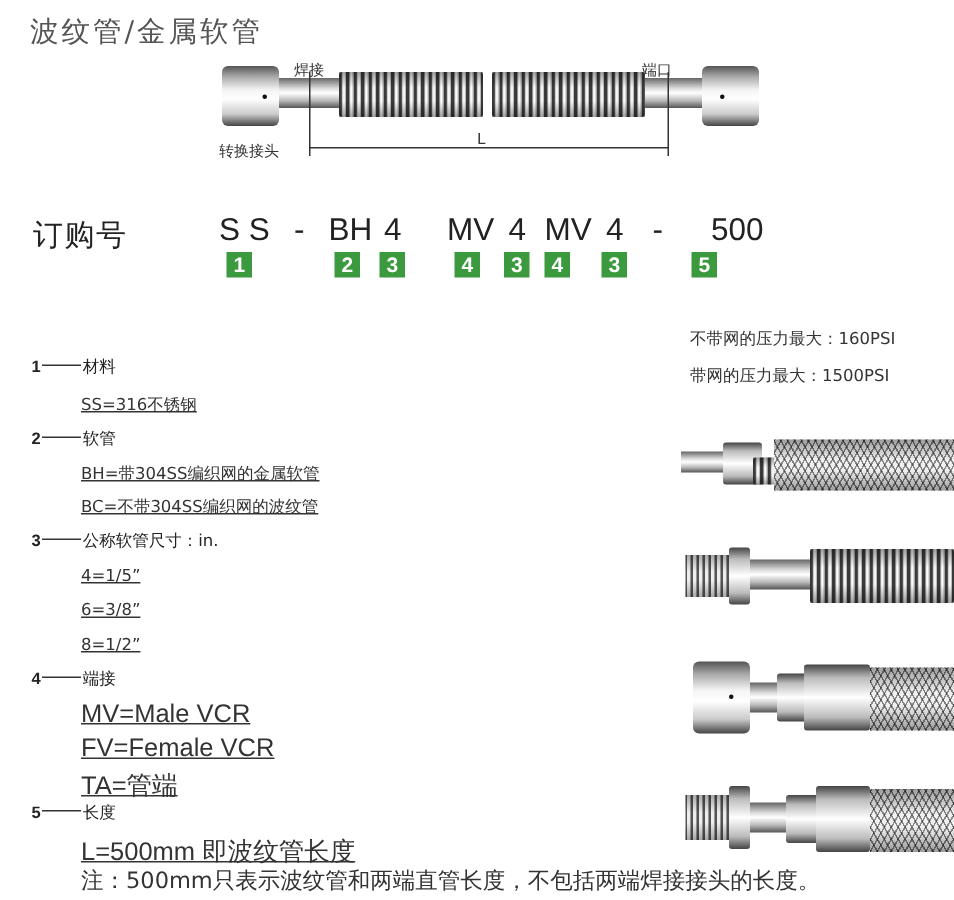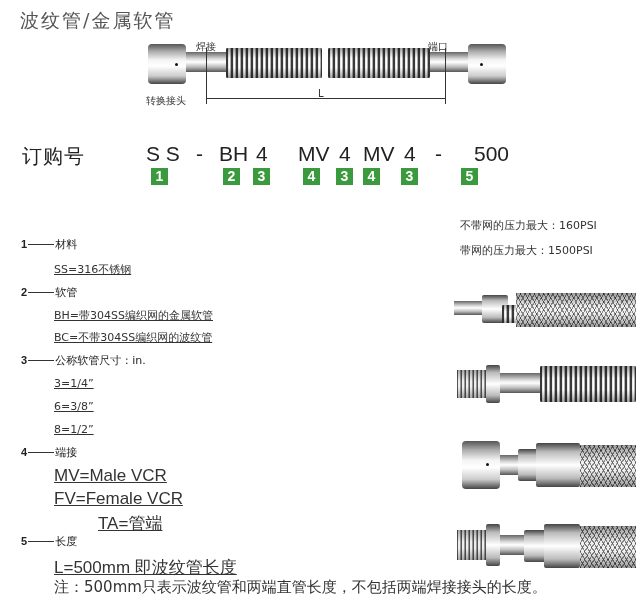--- a/index.html
+++ b/index.html
@@ -114,30 +114,30 @@
 
 <div class="sec-h" style="top:285px;">
   <b>2</b><span class="dash"></span><span>软管</span>
 </div>
 <div class="sec-i" style="top:308px;">BH=带304SS编织网的金属软管</div>
 <div class="sec-i" style="top:330px;">BC=不带304SS编织网的波纹管</div>
 
 <div class="sec-h" style="top:353px;">
   <b>3</b><span class="dash"></span><span>公称软管尺寸：in.</span>
 </div>
-<div class="sec-i" style="top:377px;">3=1/4”</div>
+<div class="sec-i" style="top:377px;">4=1/5”</div>
 <div class="sec-i" style="top:400px;">6=3/8”</div>
 <div class="sec-i" style="top:423px;">8=1/2”</div>
 
 <div class="sec-h" style="top:445px;">
   <b>4</b><span class="dash"></span><span>端接</span>
 </div>
 <div class="sec-i en" style="top:466px;">MV=Male VCR</div>
 <div class="sec-i en" style="top:489px;">FV=Female VCR</div>
-<div class="sec-i en" style="top:512px;margin-left:44px;">TA=管端</div>
+<div class="sec-i en" style="top:512px;">TA=管端</div>
 
 <div class="sec-h" style="top:534px;">
   <b>5</b><span class="dash"></span><span>长度</span>
 </div>
 <div class="sec-i en" style="top:556px;">L=500mm 即波纹管长度</div>
 
 <div class="note">注：500mm只表示波纹管和两端直管长度，不包括两端焊接接头的长度。</div>
 
 <div class="photo" style="left:452px;top:285px;width:184px;height:48px;">
   <div class="stem" style="left:2px;top:16px;width:30px;height:14px;"></div>

